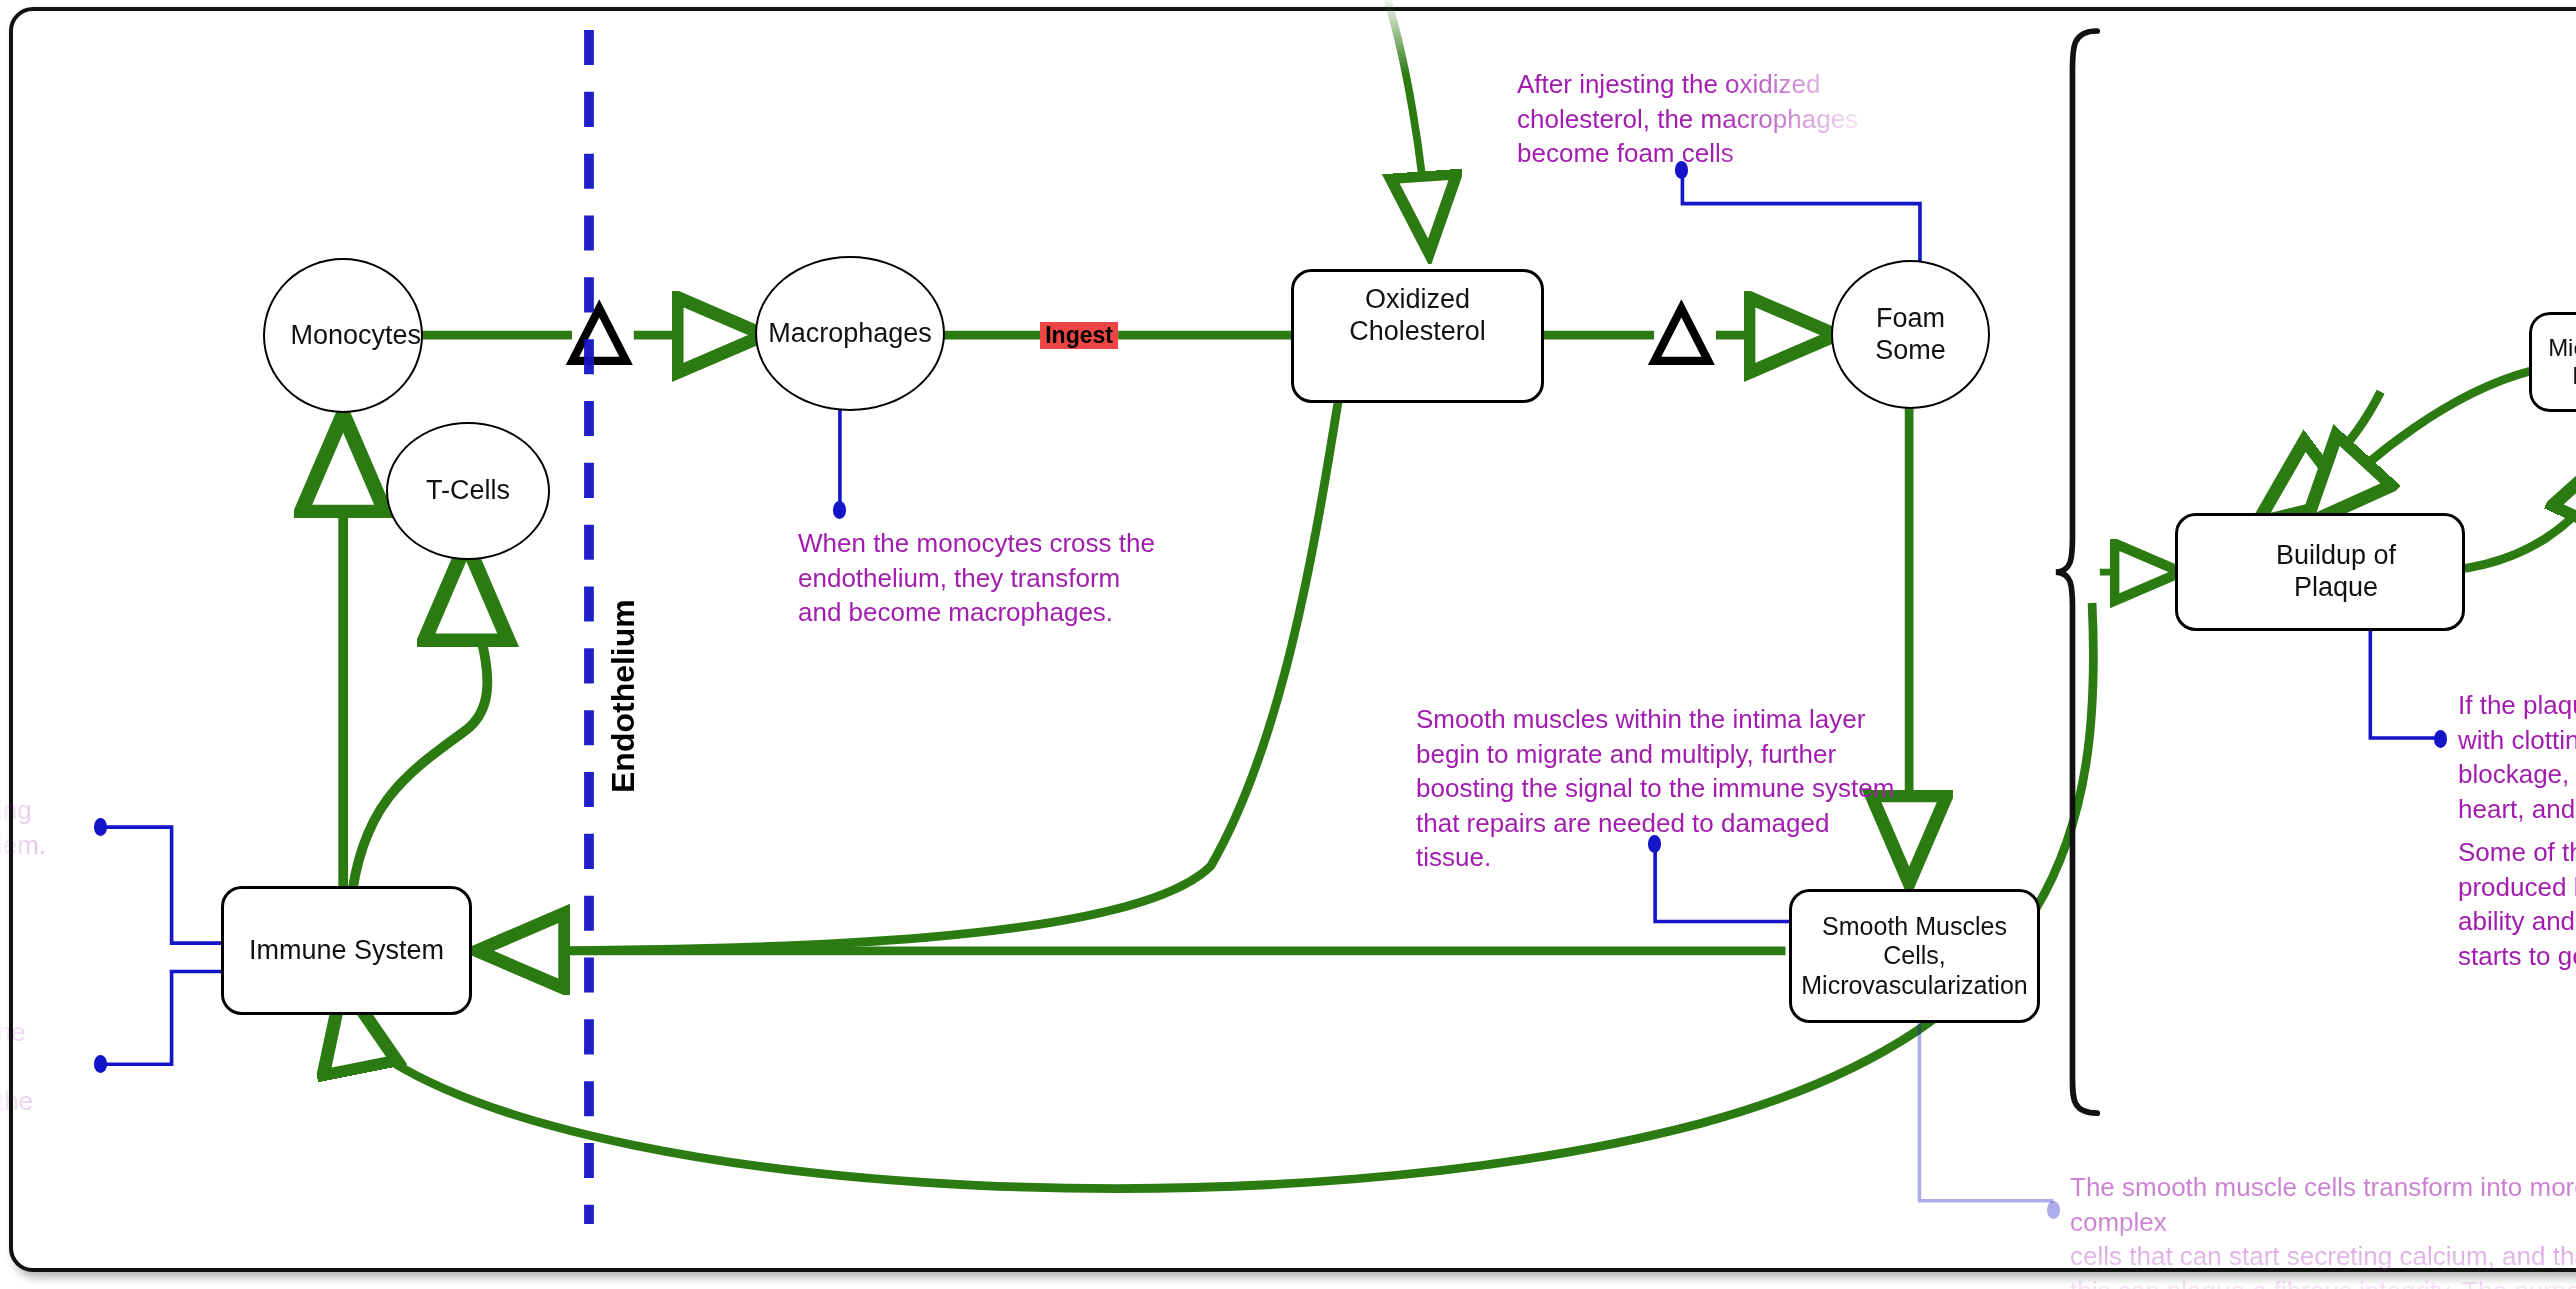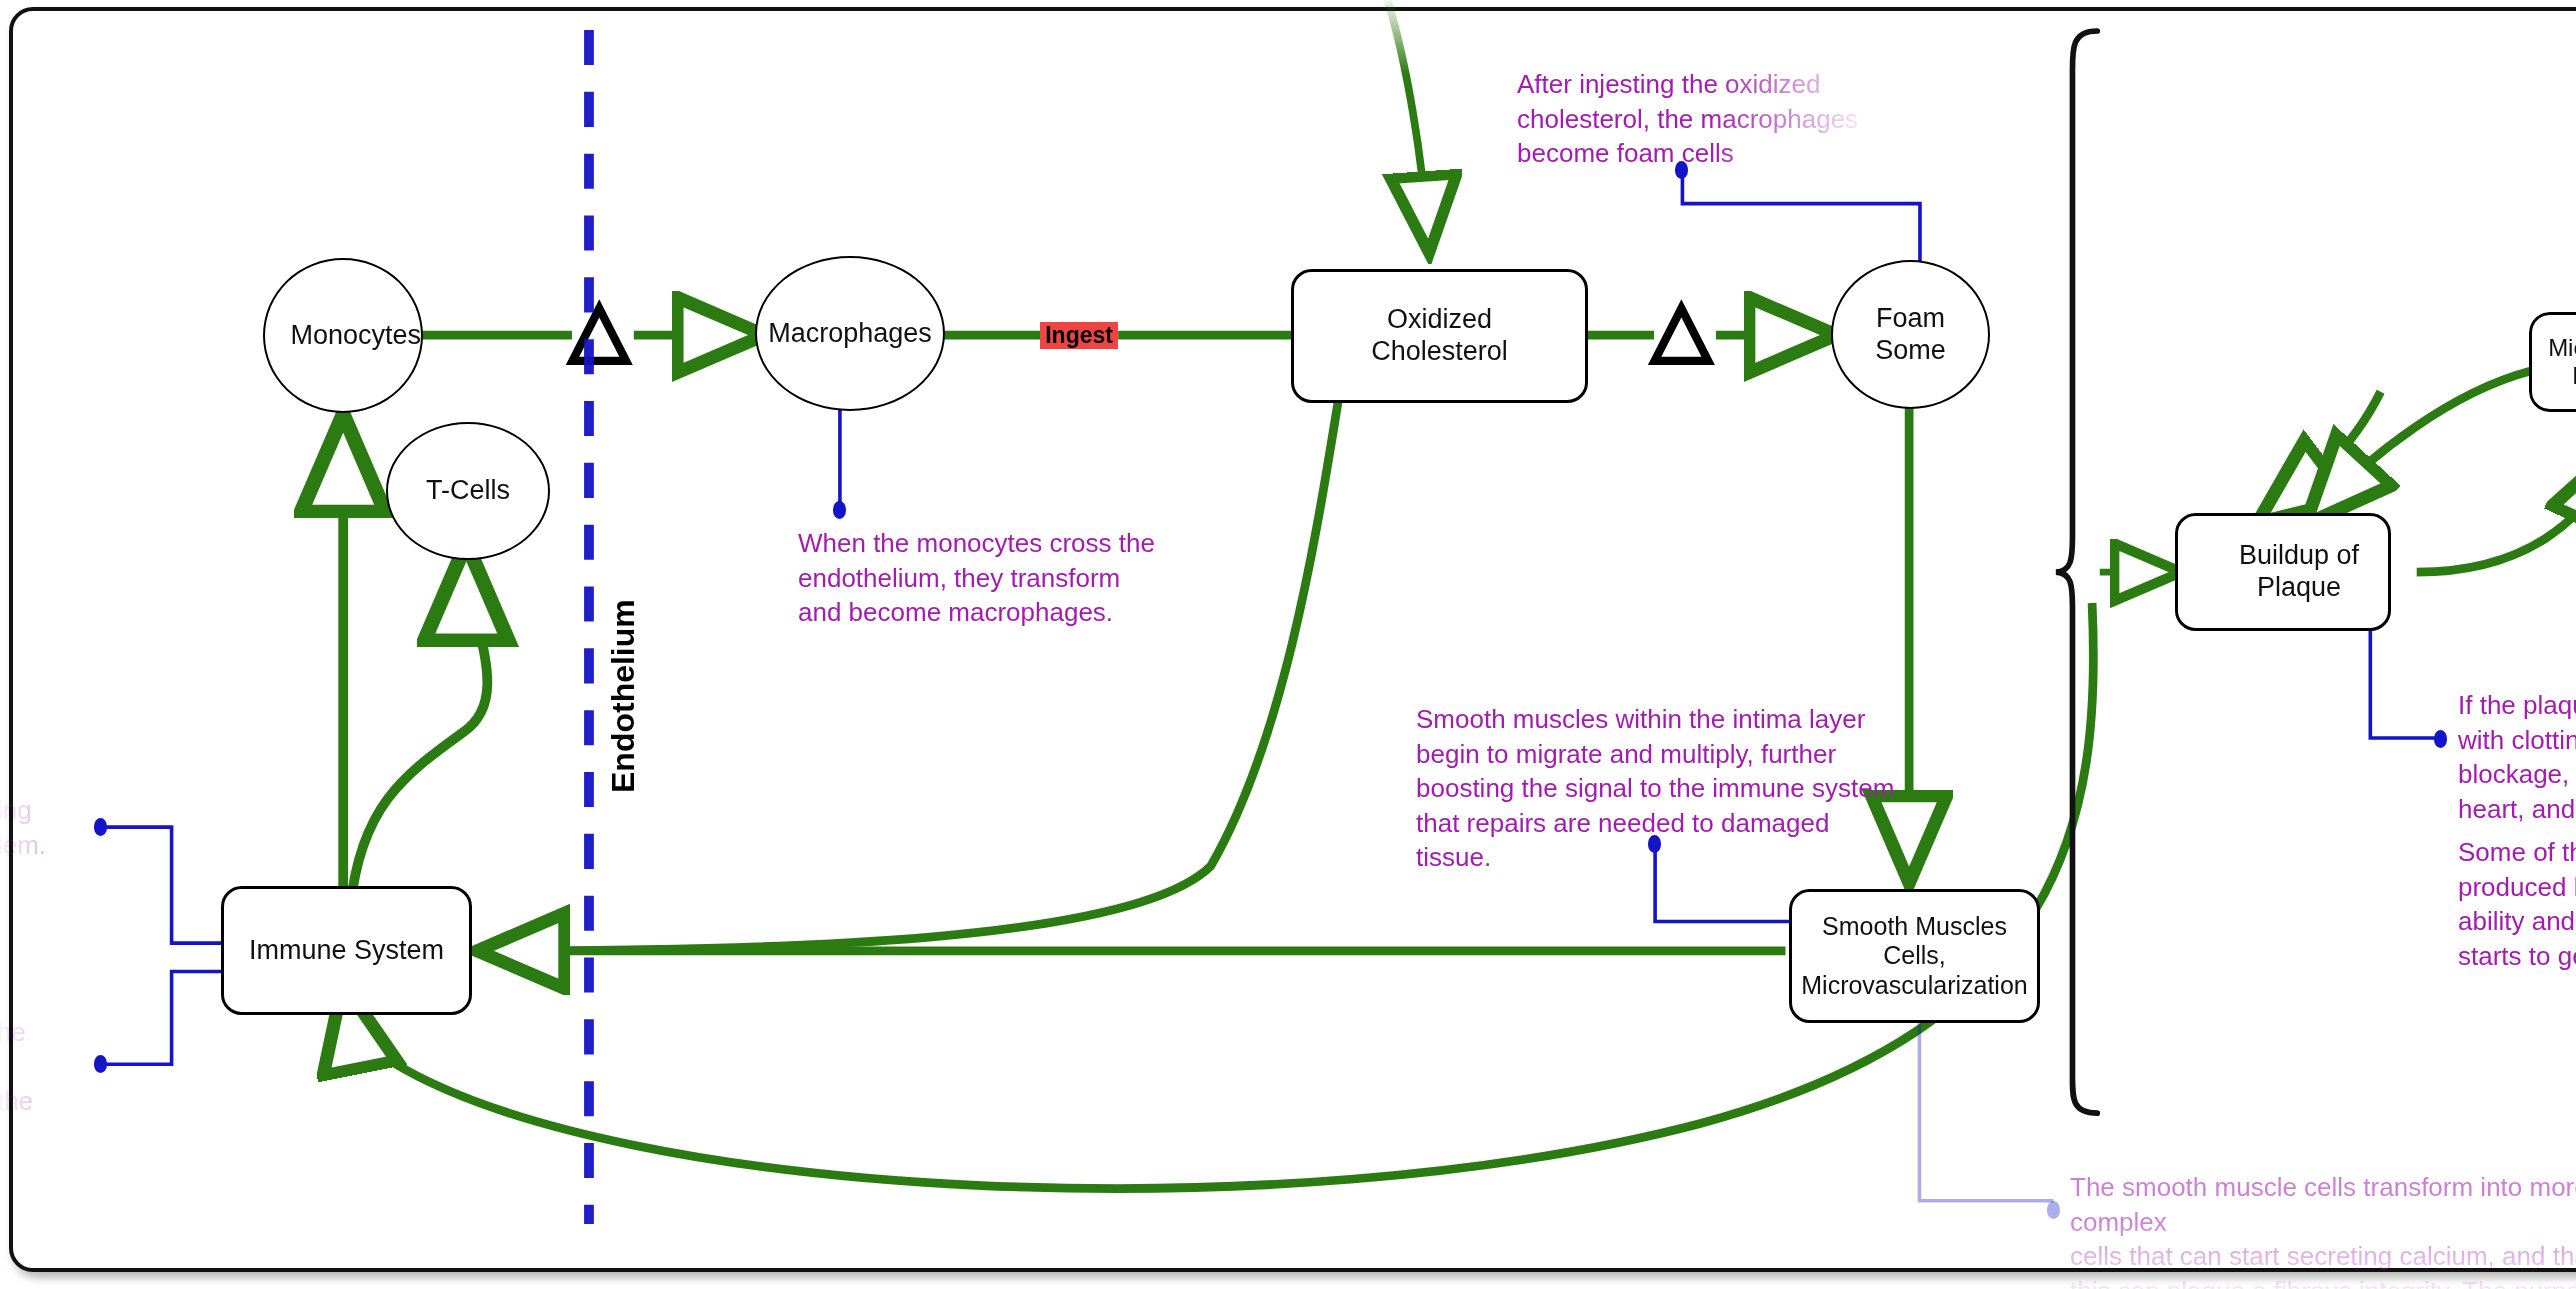--- a/index.html
+++ b/index.html
@@ -111,41 +111,41 @@
   </div>
 
   <div class="node ellipse" style="left:386px;top:422px;width:164px;height:138px;">
     <span class="node-label">T-Cells</span>
   </div>
 
   <div class="node ellipse" style="left:755px;top:256px;width:190px;height:155px;text-align:right;">
     <span class="node-label">Macrophages</span>
   </div>
 
-  <div class="node rrect" style="left:1291px;top:269px;width:297px;height:134px;flex-direction:column;justify-content:center;padding:12.4px 0;">
+  <div class="node rrect" style="left:1291px;top:269px;width:253px;height:134px;flex-direction:column;justify-content:flex-start;padding:12.4px 0;">
     <span class="node-label">Oxidized</span>
     <span class="node-label">Cholesterol</span>
   </div>
 
   <div class="node ellipse" style="left:1831px;top:260px;width:159px;height:149px;">
     <span class="node-label" style="white-space:pre-line;">Foam
 Some</span>
   </div>
 
   <div class="node rrect" style="left:221px;top:886px;width:251px;height:129px;">
     <span class="node-label">Immune System</span>
   </div>
 
   <div class="node rrect" style="left:1789px;top:889px;width:251px;height:134px;">
     <span class="node-label" style="white-space:pre-line;font-size:25px;">Smooth Muscles
 Cells,
 Microvascularization</span>
   </div>
 
-  <div class="node rrect" style="left:2175px;top:513px;width:216px;height:118px;padding-left:32px;">
+  <div class="node rrect" style="left:2175px;top:513px;width:290px;height:118px;padding-left:32px;">
     <span class="node-label" style="white-space:pre-line;">Buildup of
 Plaque</span>
   </div>
 
   <div class="node rrect fade-right" style="left:2529px;top:312px;width:245px;height:100px;">
     <span class="node-label" style="white-space:pre-line;font-size:24px;">Microhemorrhages,
 Microthrombus</span>
   </div>
 
   <div class="edge-label" style="left:1040px;top:322px;">Ingest</div>

